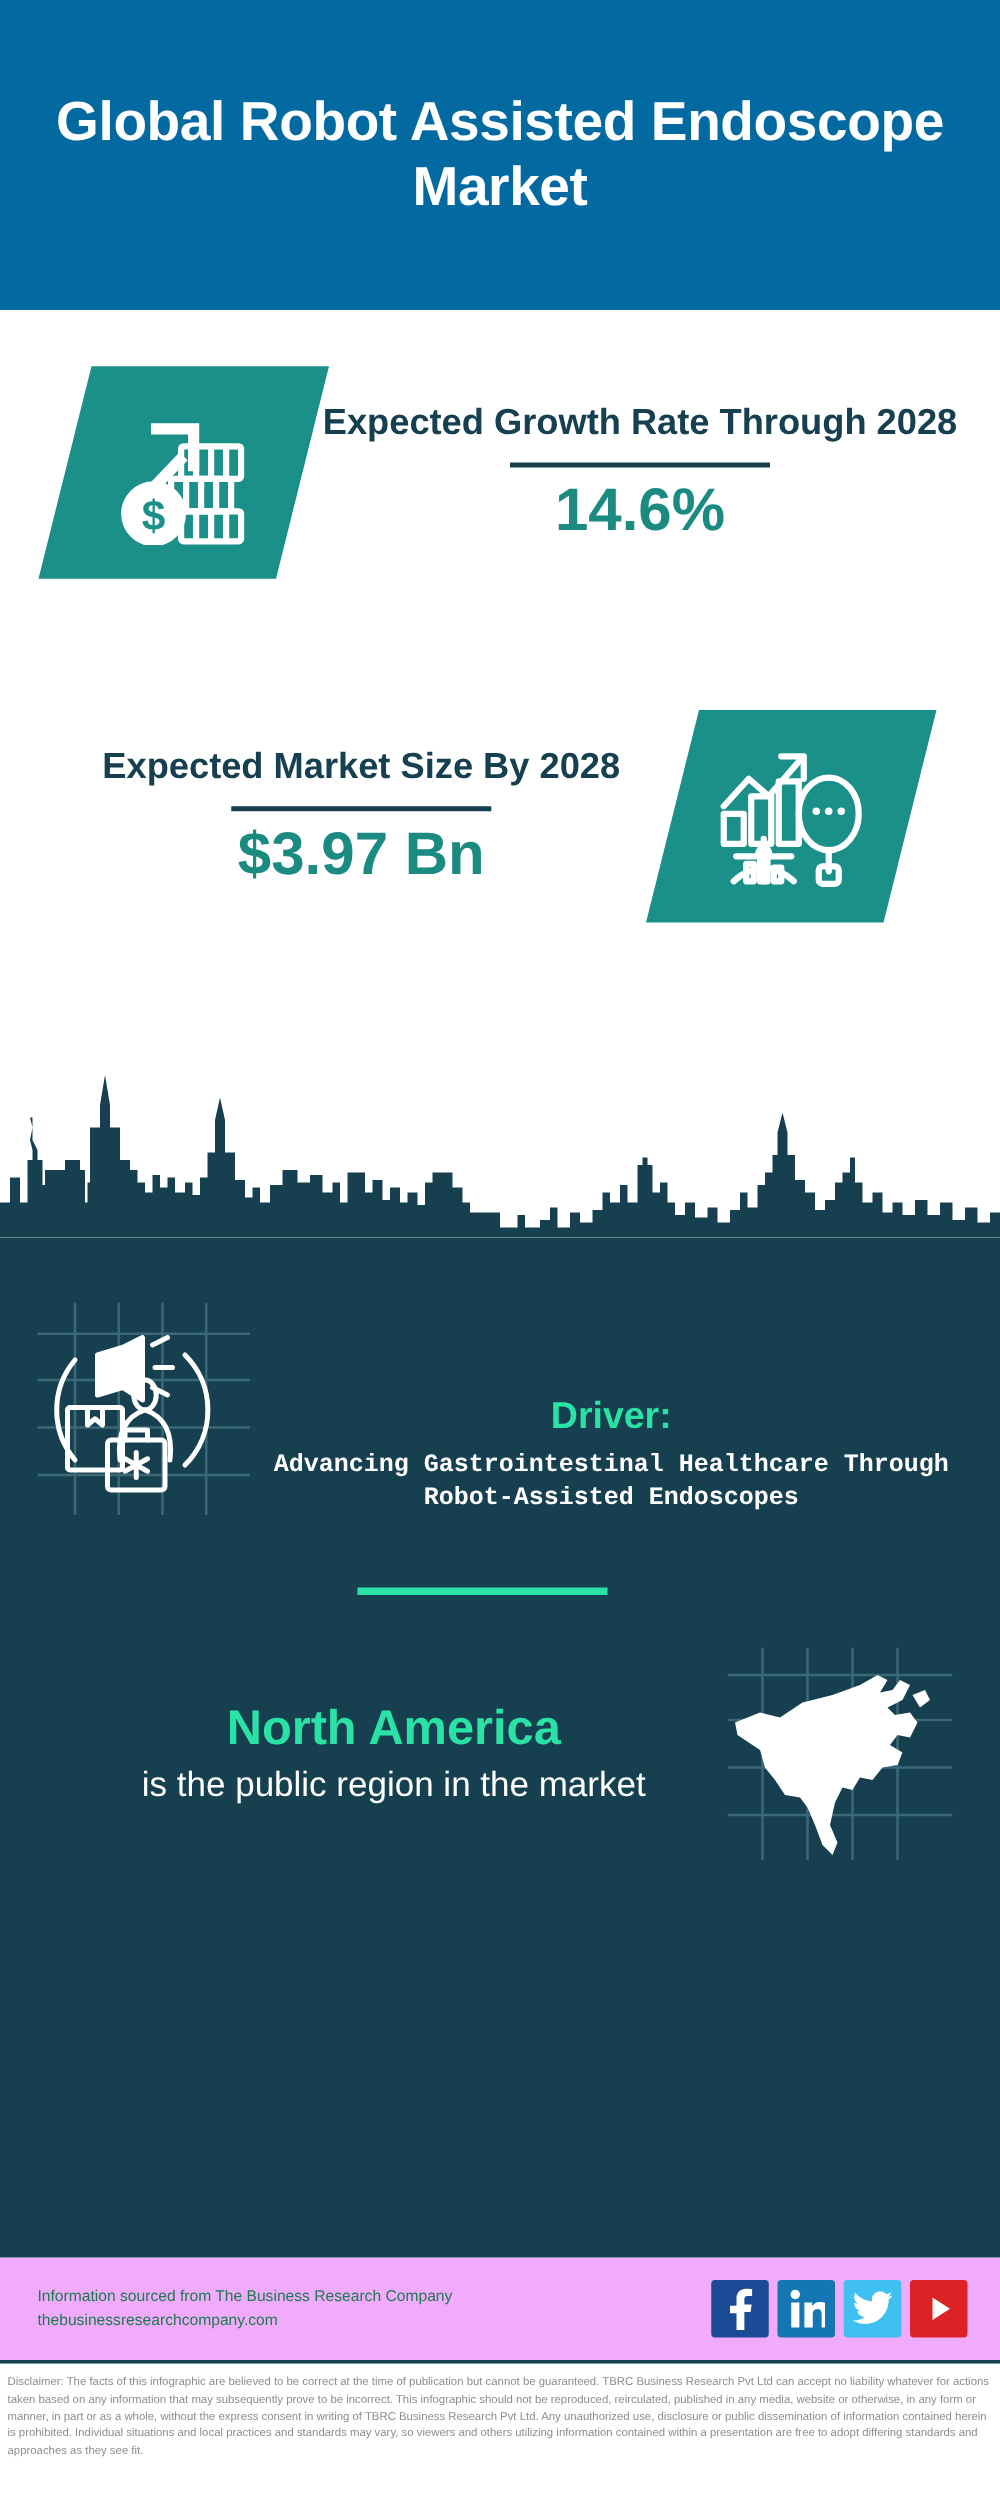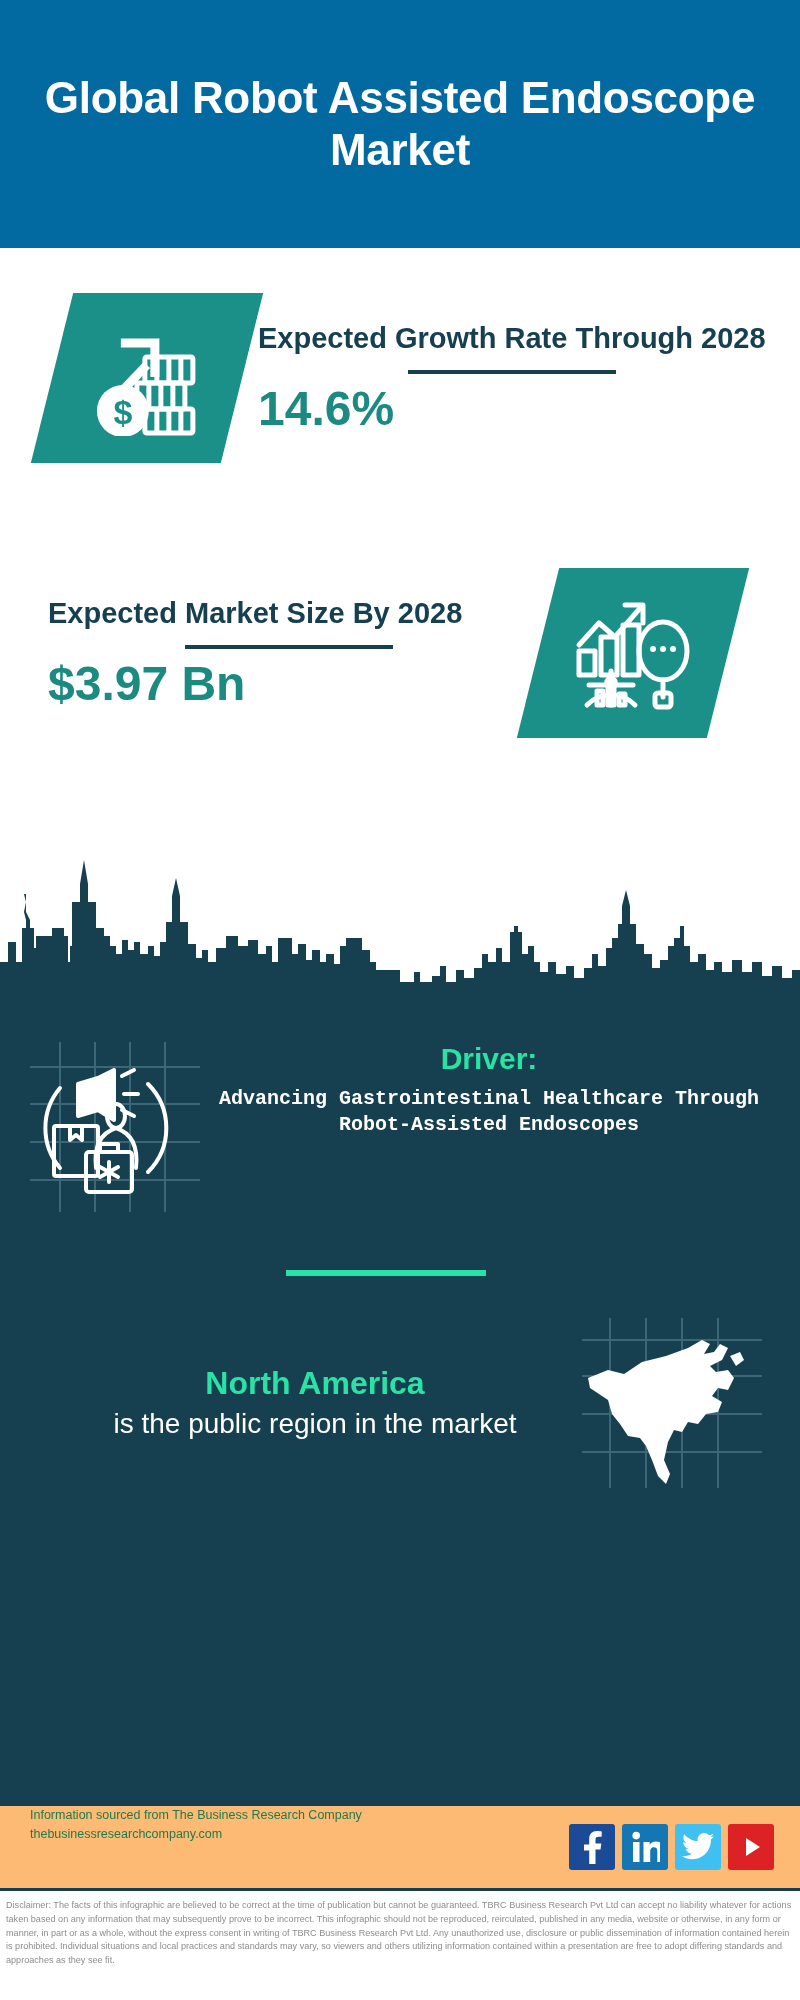--- a/index.html
+++ b/index.html
@@ -41,21 +41,21 @@
     height:170px;
     flex:none;
     position:relative;
     display:flex;
     align-items:center;
     justify-content:center;
     transform:skewX(-14deg);
   }
   .parallelogram > svg { transform:skewX(14deg); }
 
-  .stat-text { flex:1; text-align:left; }
+  .stat-text { flex:1; text-align:center; }
   .stat-label {
     color:#16404f;
     font-size:29px;
     font-weight:bold;
     line-height:1.22;
   }
   .stat-rule {
     width:208px;
     height:4px;
     background:#16404f;
@@ -82,21 +82,21 @@
   
   .dark-section {
     background:#16404f;
     position:relative;
     height:816px;
     overflow:hidden;
   }
 
   .driver-row {
     display:flex;
-    align-items:flex-start;
+    align-items:flex-end;
     padding:52px 30px 0 30px;
   }
   .icon-grid-box { position:relative; width:170px; height:170px; flex:none; }
   .icon-grid-box svg { position:absolute; top:0; left:0; }
 
   .driver-text { flex:1; text-align:center; padding-left:8px; }
   .driver-heading {
     color:#2ae2a5;
     font-size:30px;
     font-weight:bold;
@@ -119,38 +119,39 @@
   }
 
   .region-row {
     display:flex;
     align-items:center;
     padding:42px 28px 0 28px;
   }
   .region-text { flex:1; text-align:center; padding-left:20px; }
   .region-name {
     color:#2ae2a5;
-    font-size:32px;
+    font-size:39px;
     font-weight:bold;
     line-height:1.2;
     margin-bottom:4px;
   }
   .region-sub {
     color:#ffffff;
     font-size:28px;
     line-height:1.28;
   }
   .map-box { position:relative; width:180px; height:170px; flex:none; margin-right:10px; }
   .map-box svg { position:absolute; top:0; left:0; }
 
   
   .footer {
-    background:#fdba74;
+    background:#f0abfc;
     height:82px;
     display:flex;
+    align-items:center;
     padding:0 26px 0 30px;
   }
   .footer-text { flex:1; }
   .footer-line {
     color:#1f7a4d;
     font-size:12.5px;
     line-height:1.55;
   }
   .social-row { display:flex; gap:7px; align-items:center; }
   .social { width:46px; height:46px; border-radius:3px; display:flex; align-items:center; justify-content:center; }

